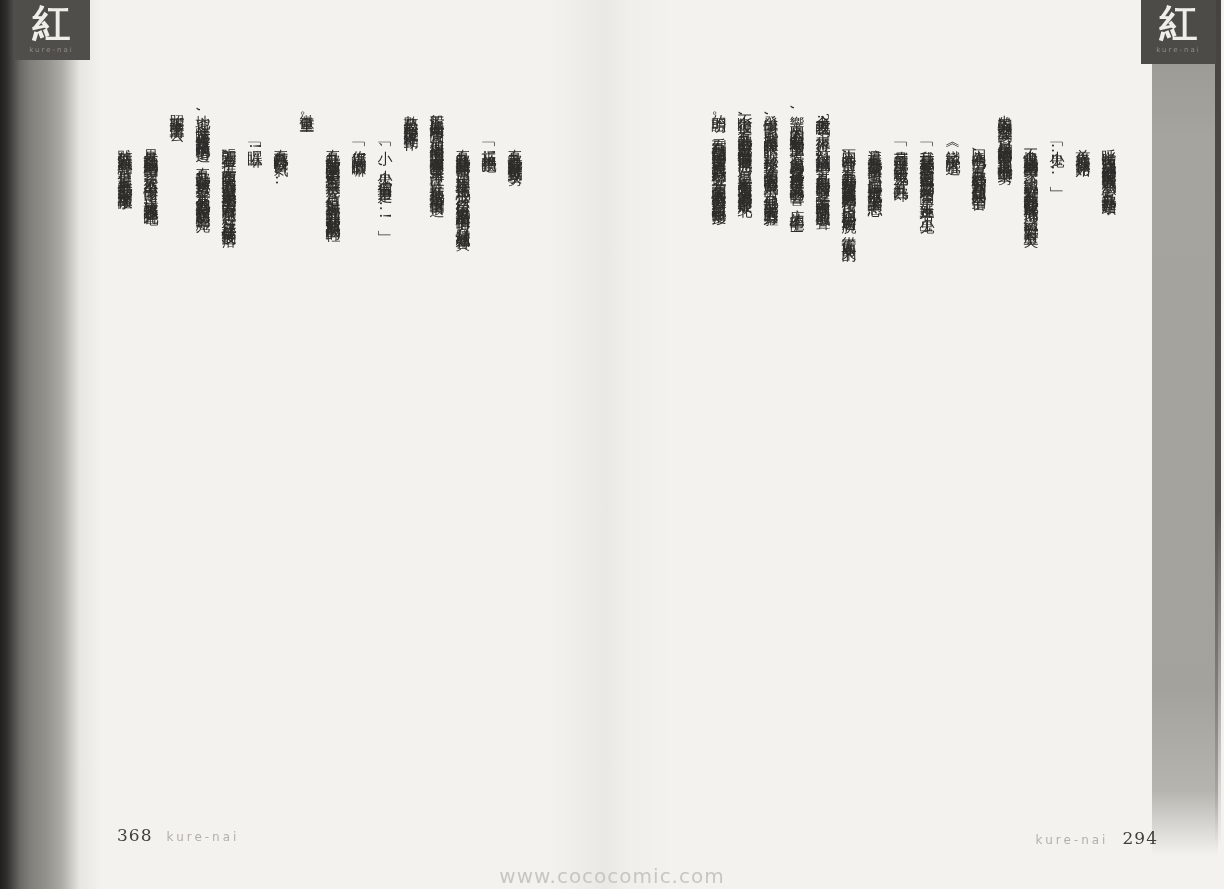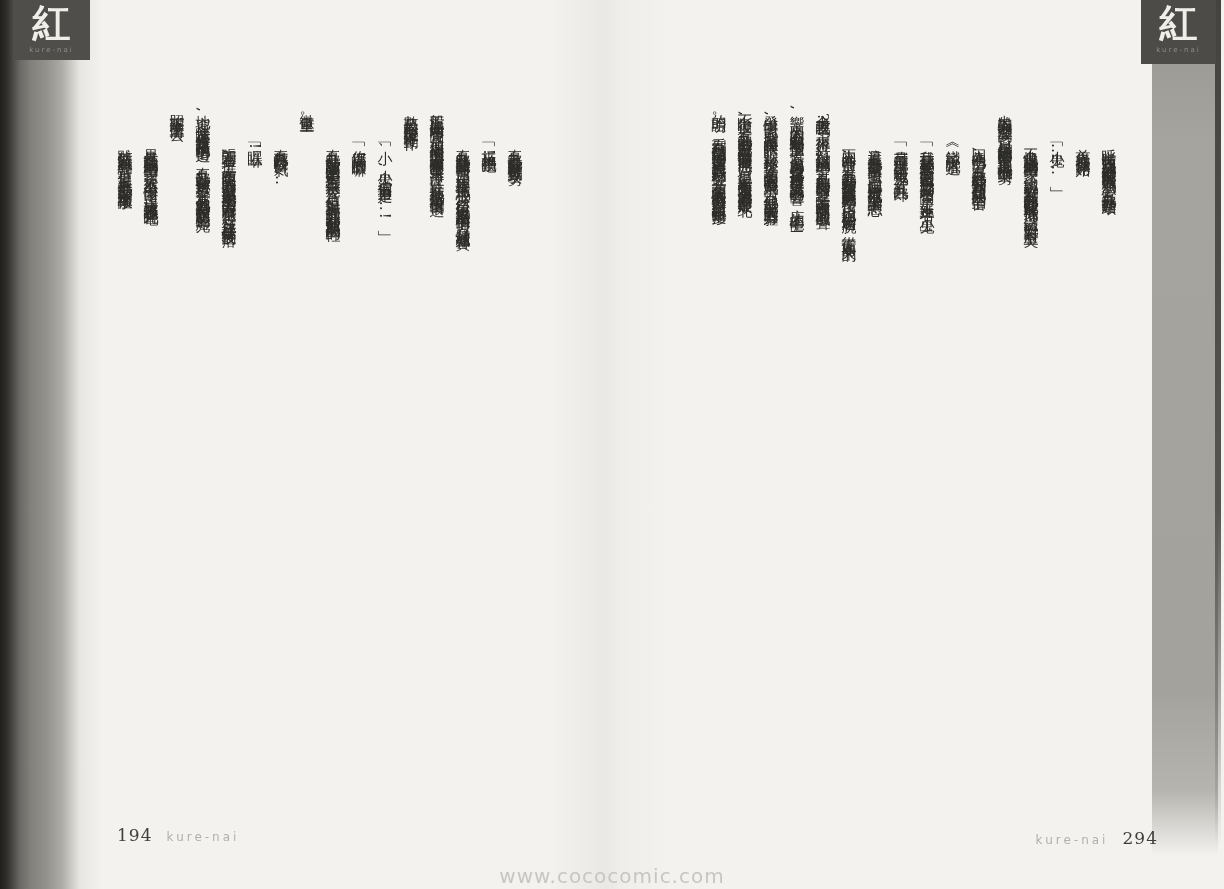--- a/index.html
+++ b/index.html
@@ -119,21 +119,21 @@
   <p class="ind">真九郎輕吸一口氣……</p>
   <p class="ind">「嘿咻!」</p>
   <p class="ind">張開右掌一推,布蘭查巨大的軀體就以與地面水平的方向騰空飛起,並且撞破背後的落</p>
   <p>地窗,伴隨著碎片摔向夜晚的街道。真九郎站在窗邊數秒,看著他的身影在旅館明亮的燈光</p>
   <p>照耀下墜落而去。</p>
   <p class="ind">果然是職業的格鬥專家,居然不發出慘叫,這樣應該也不會死吧?</p>
   <p class="ind">雖然做法有點蠻幹,但是真九郎也差不多到達極限了。</p>
 </div>
 
 <div id="footer-left" class="footer">
-  <span class="pagenum">194</span>
+  <span class="pagenum">368</span>
   <span class="brand">kure-nai</span>
 </div>
 <div id="footer-right" class="footer">
   <span class="brand">kure-nai</span>
   <span class="pagenum">294</span>
 </div>
 
 <div id="watermark">www.cococomic.com</div>
 
 </body></html>

